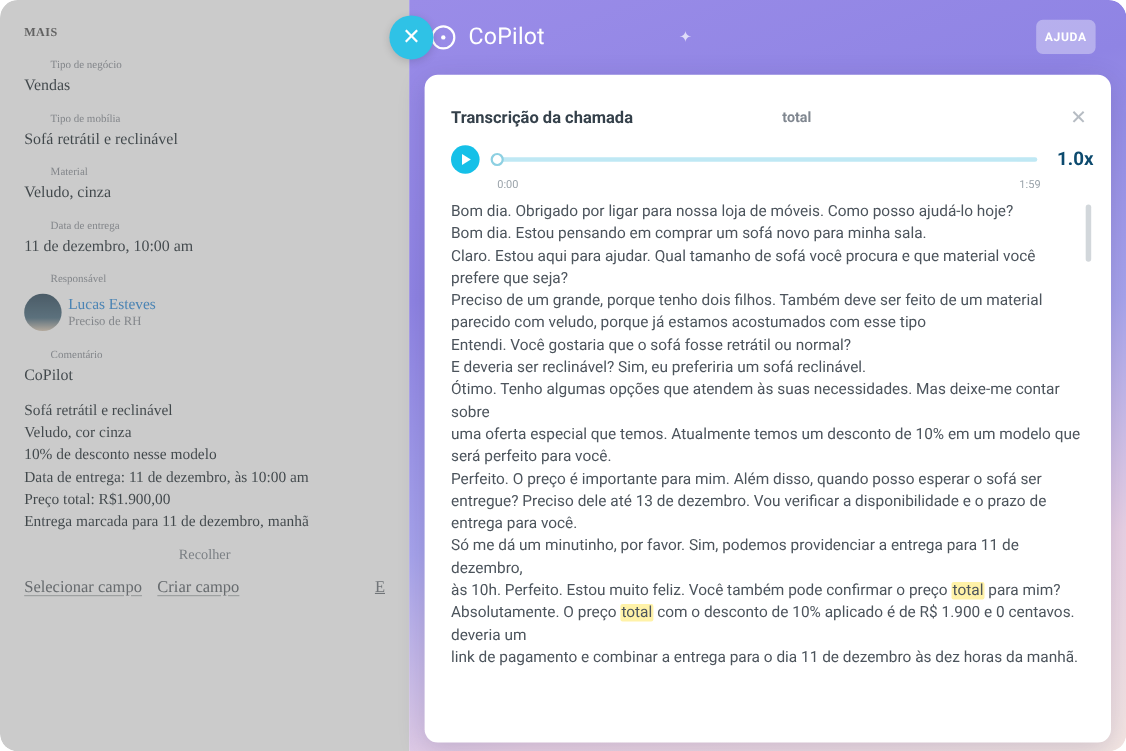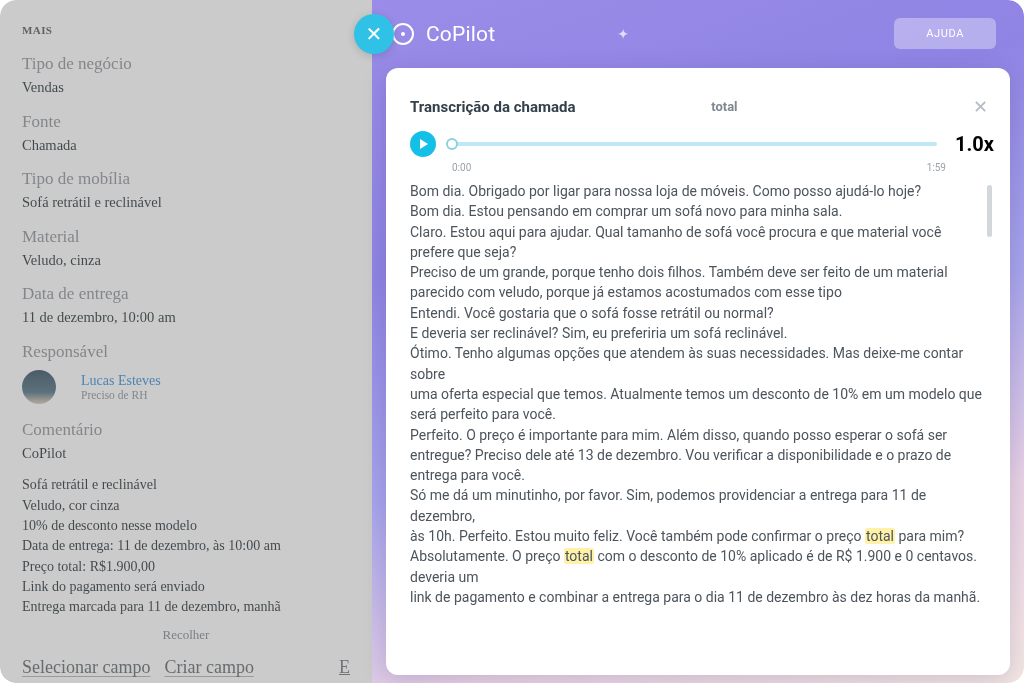--- a/index.html
+++ b/index.html
@@ -40,31 +40,32 @@
 .section-title {
   font-size: 11px;
   font-weight: 700;
   letter-spacing: 0.4px;
   color: #555;
   margin-bottom: 18px;
 }
 
 .field { margin-bottom: 14px; }
 .field-label {
-  font-size: 17px;
+  font-size: 10px;
   color: #8a8f96;
   margin-bottom: 4px;
+  margin-left: 24px;
 }
 .field-value {
   font-size: 14.5px;
   color: #1f2a30;
   line-height: 1.35;
 }
 
-.responsible { display: flex; align-items: center; gap: 25px; margin-bottom: 16px; }
+.responsible { display: flex; align-items: center; gap: 6px; margin-bottom: 16px; }
 .avatar {
   width: 34px; height: 34px; border-radius: 50%;
   background: linear-gradient(180deg, #2f4a5c 0%, #4b6d80 65%, #d9c8b4 100%);
   flex-shrink: 0;
 }
 .responsible-name { color: #2f8bd8; font-size: 14px; }
 .responsible-role { color: #8a8f96; font-size: 11.5px; }
 
 .comment-body {
   font-size: 14px;
@@ -76,21 +77,21 @@
 .collapse-row {
   text-align: center;
   color: #7d858c;
   font-size: 13px;
   padding: 10px 0 14px 0;
 }
 
 .bottom-links {
   display: flex;
   gap: 14px;
-  font-size: 18px;
+  font-size: 15px;
 }
 .bottom-link {
   color: #5c6368;
   text-decoration: underline;
   text-decoration-color: rgba(92,99,104,0.5);
   text-underline-offset: 3px;
 }
 .bottom-row2 {
   display: flex;
   justify-content: space-between;
@@ -148,24 +149,24 @@
   width: 4px; height: 4px; border-radius: 50%;
   background: #fff; position: absolute;
 }
 .copilot-title { font-size: 21px; font-weight: 400; letter-spacing: 0.2px; }
 .sparkle { color: rgba(255,255,255,0.7); font-size: 14px; margin-left: 110px; }
 
 .help-btn {
   background: rgba(255,255,255,0.35);
   color: #fff;
   font-size: 11px;
-  font-weight: 400;
+  font-weight: 700;
   letter-spacing: 0.6px;
   border-radius: 6px;
-  padding: 9px 32px;
+  padding: 9px 8px;
 }
 
 
 .card {
   position: absolute;
   left: 14px;
   right: 14px;
   top: 68px;
   bottom: 8px;
   background: #fff;
@@ -212,21 +213,21 @@
 }
 .track-wrap { flex: 1; position: relative; }
 .track {
   height: 4px; background: #bfe8f4; border-radius: 3px; position: relative;
 }
 .thumb {
   position: absolute; left: -2px; top: 50%; transform: translateY(-50%);
   width: 12px; height: 12px; border-radius: 50%;
   background: #fff; border: 2px solid #8dd0e2;
 }
-.speed { font-size: 20px; font-weight: 700; color: #000000; margin-left: 6px; }
+.speed { font-size: 17px; font-weight: 700; color: #0c4a6e; margin-left: 6px; }
 .timestamps {
   display: flex; justify-content: space-between;
   font-size: 10px; color: #9aa3aa;
   padding: 3px 48px 8px 42px;
 }
 
 
 .transcript {
   flex: 1;
   overflow: hidden;
@@ -253,24 +254,20 @@
 </style>
 </head>
 <body>
 
 <div class="left-panel">
   <div class="section-title">MAIS</div>
 
   <div class="field">
     <div class="field-label">Tipo de negócio</div>
     <div class="field-value">Vendas</div>
-  </div>
-  <div class="field">
-    <div class="field-label">Fonte</div>
-    <div class="field-value">Chamada</div>
   </div>
   <div class="field">
     <div class="field-label">Tipo de mobília</div>
     <div class="field-value">Sofá retrátil e reclinável</div>
   </div>
   <div class="field">
     <div class="field-label">Material</div>
     <div class="field-value">Veludo, cinza</div>
   </div>
   <div class="field">
@@ -289,21 +286,20 @@
 
   <div class="field-label">Comentário</div>
   <div class="field-value" style="margin-bottom:12px;">CoPilot</div>
 
   <div class="comment-body">
     <div>Sofá retrátil e reclinável</div>
     <div>Veludo, cor cinza</div>
     <div>10% de desconto nesse modelo</div>
     <div>Data de entrega: 11 de dezembro, às 10:00 am</div>
     <div>Preço total: R$1.900,00</div>
-    <div>Link do pagamento será enviado</div>
     <div>Entrega marcada para 11 de dezembro, manhã</div>
   </div>
 
   <div class="collapse-row">Recolher</div>
 
   <div class="bottom-links">
     <span class="bottom-link">Selecionar campo</span>
     <span class="bottom-link">Criar campo</span>
     <span style="margin-left:auto;color:#6b7278;text-decoration:underline;">E</span>
   </div>

